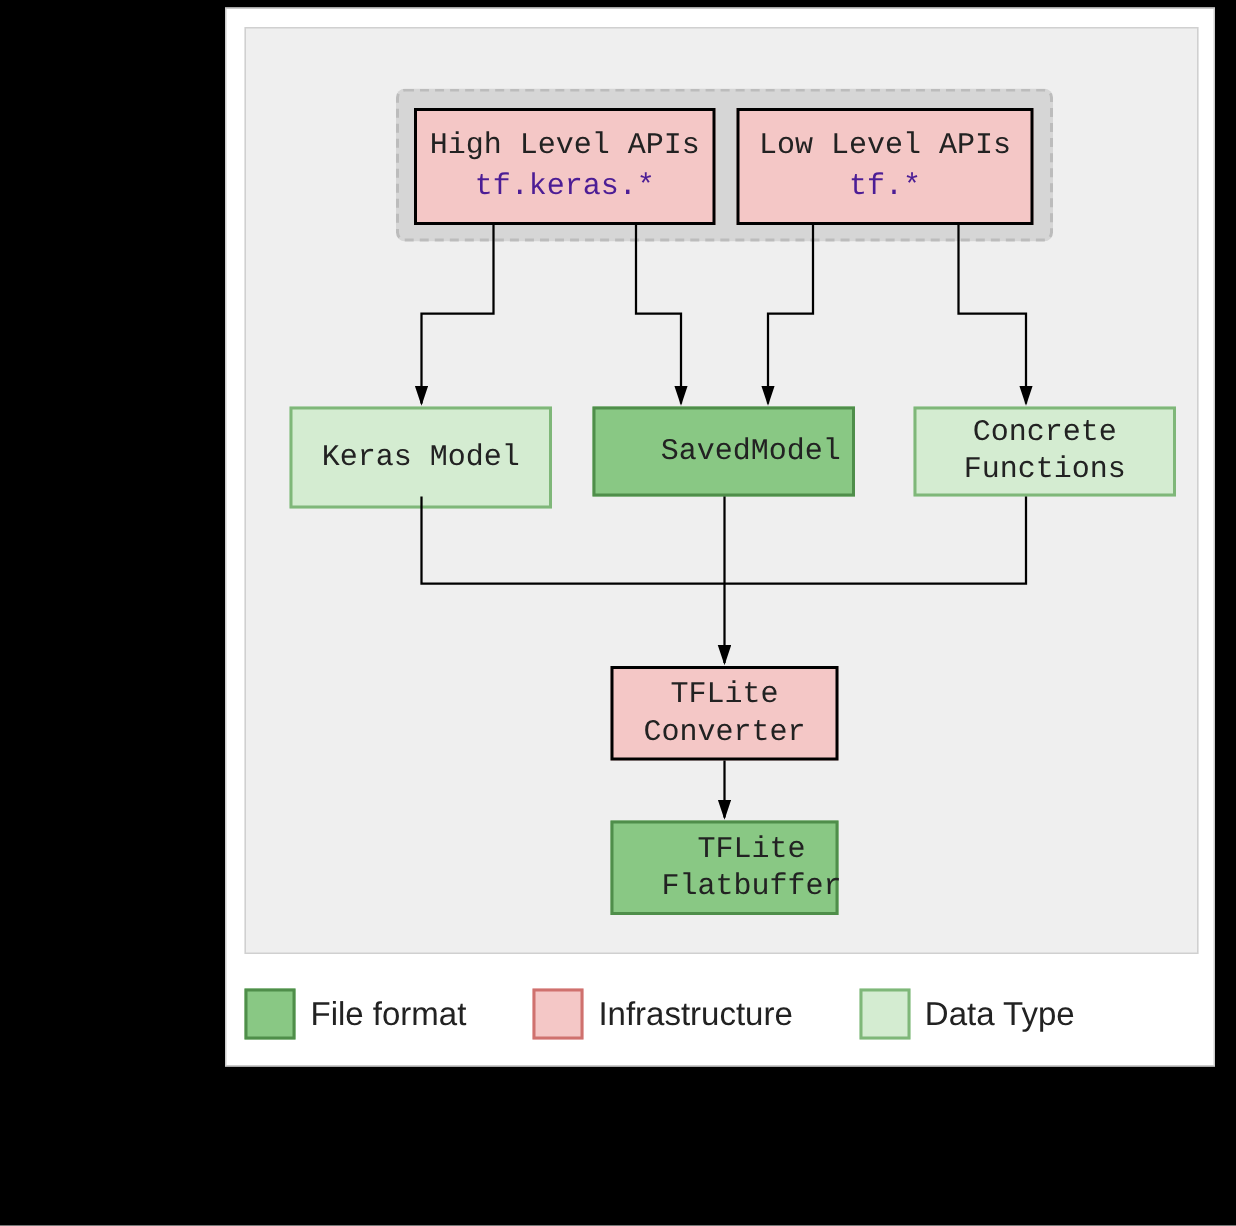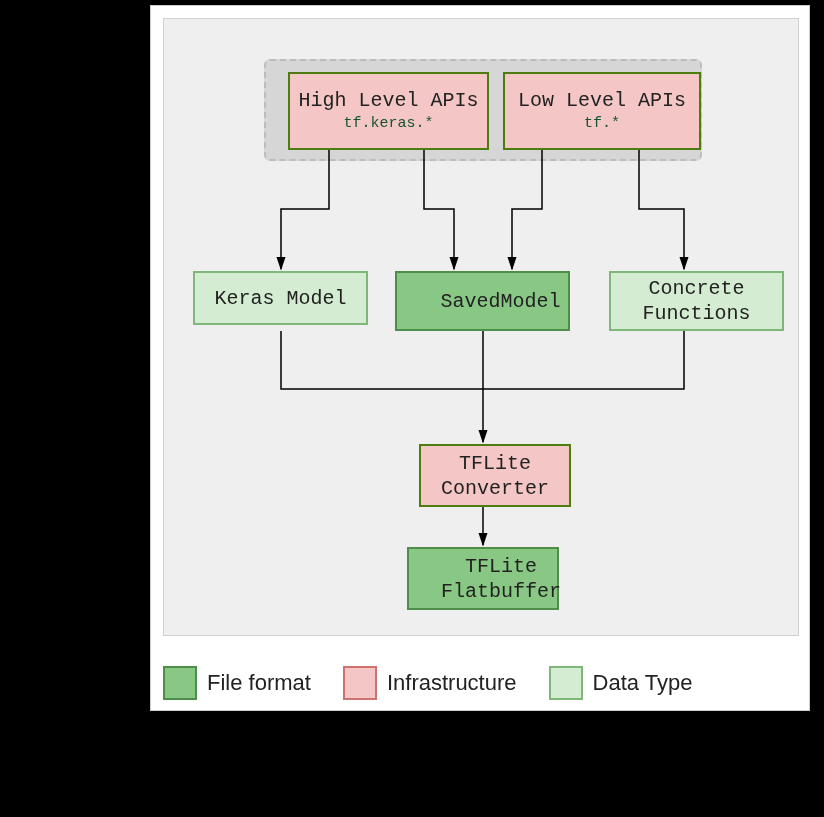--- a/index.html
+++ b/index.html
@@ -45,46 +45,45 @@
     display: flex;
     flex-direction: column;
     align-items: center;
     justify-content: center;
     text-align: center;
     font-size: 20px;
     line-height: 1.25;
   }
   .infra {
     background: #f4c7c6;
-    border: 2px solid #4d7c0f;
-    color: #222;
-    margin-left: 12px;
+    border: 2px solid #000000;
+    color: #222;
   }
   .datatype {
     background: #d4ecd1;
     border: 2px solid #7fb779;
     color: #222;
   }
   .fileformat {
     background: #89c884;
     border: 2px solid #4f8e4a;
     color: #222;
     padding-left: 36px;
   }
   .sub {
-    font-size: 15px;
-    color: #14532d;
+    font-size: 20px;
+    color: #4c1d95;
     margin-top: 2px;
   }
   
   #n-high { left: 112px; top: 53px; width: 201px; height: 78px; }
   
   #n-low  { left: 327px; top: 53px; width: 198px; height: 78px; align-items: center; }
   
-  #n-keras { left: 29px; top: 252px; width: 175px; height: 54px; }
+  #n-keras { left: 29px; top: 252px; width: 175px; height: 68px; }
   
   #n-saved { left: 231px; top: 252px; width: 175px; height: 60px; }
   
   #n-conc  { left: 445px; top: 252px; width: 175px; height: 60px; }
   
   #n-conv  { left: 243px; top: 425px; width: 152px; height: 63px; }
   
   #n-flat  { left: 243px; top: 528px; width: 152px; height: 63px; }
 
   svg.arrows {
@@ -95,22 +94,22 @@
     pointer-events: none;
   }
 
   .legend {
     position: absolute;
     left: 12px;
     top: 646px;
     width: 636px;
     height: 48px;
     display: flex;
-    align-items: flex-end;
-    gap: 14px;
+    align-items: center;
+    gap: 26px;
     font-size: 22px;
     font-family: 'Segoe UI', Arial, sans-serif;
     color: #222;
   }
   .swatch {
     width: 34px;
     height: 34px;
     display: inline-block;
   }
   .sw-file { background:#89c884; border:2px solid #4f8e4a; }

